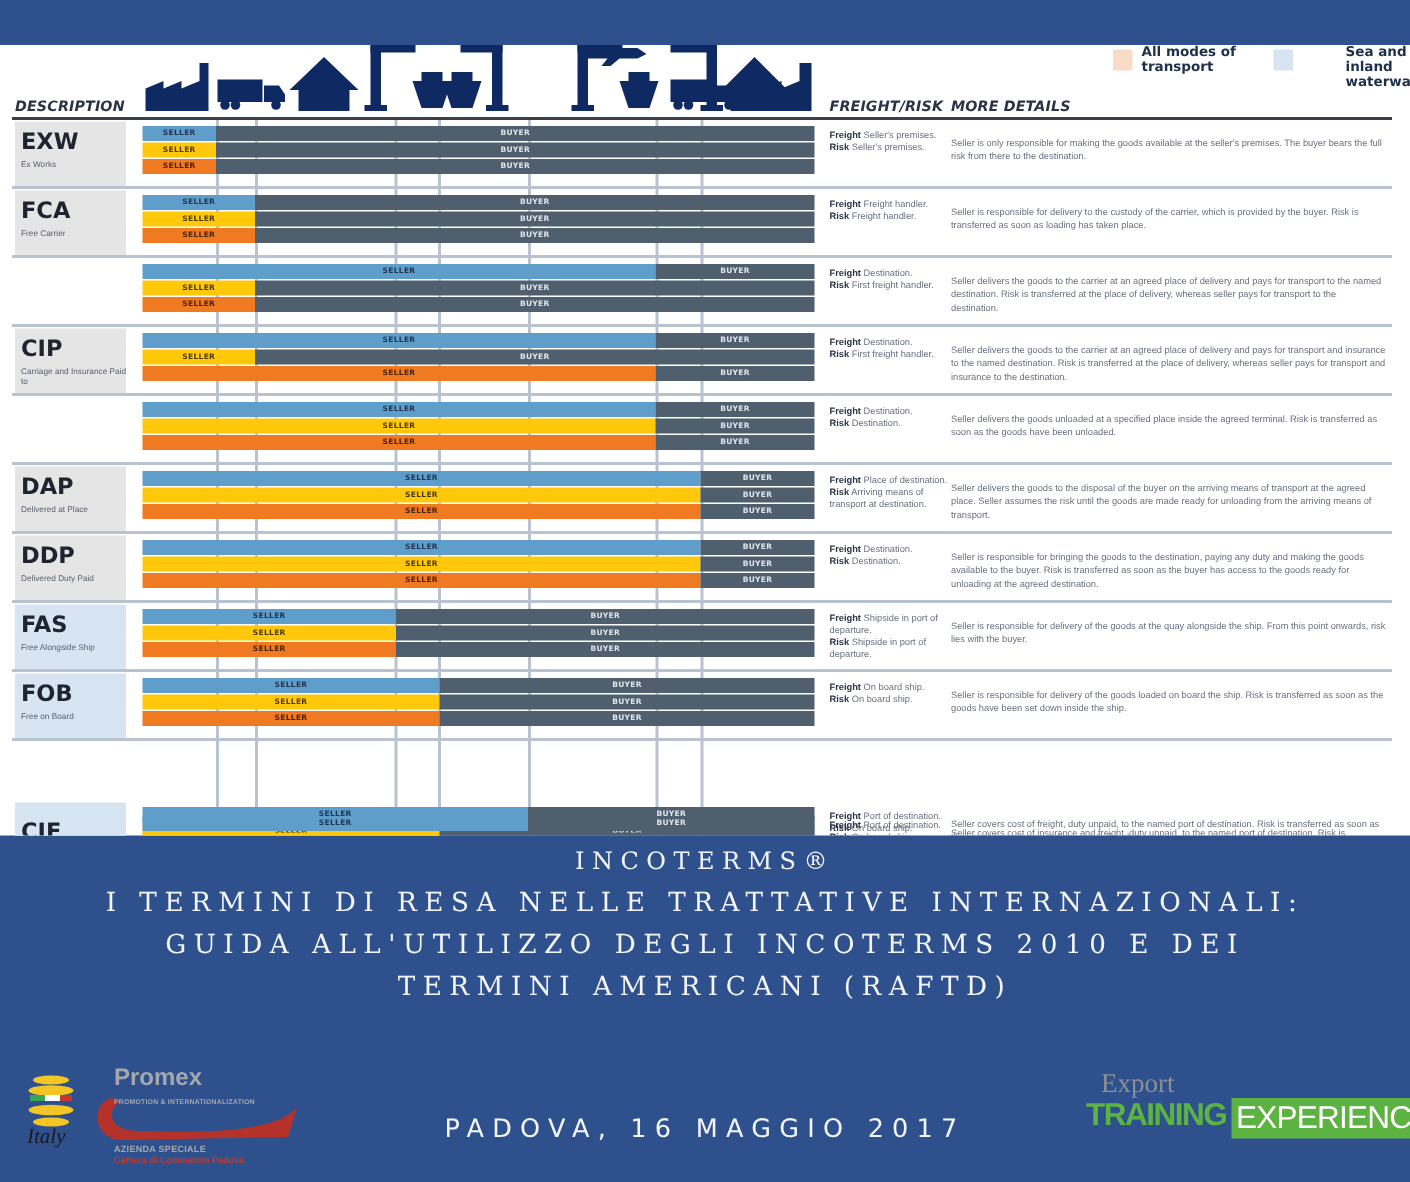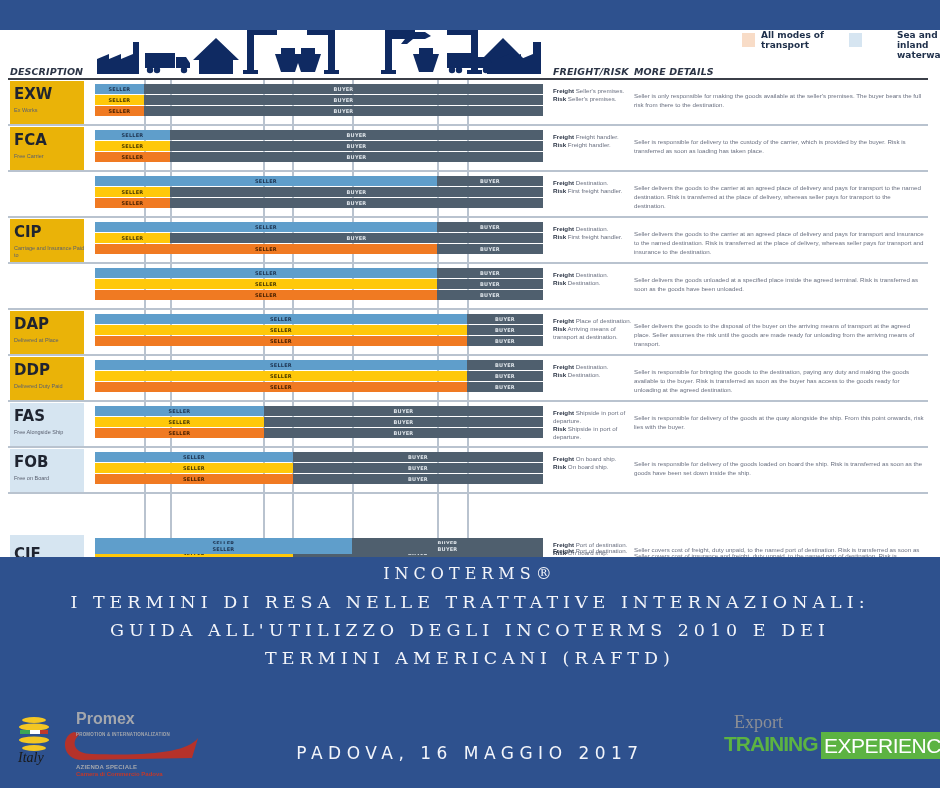--- a/index.html
+++ b/index.html
@@ -25,21 +25,21 @@
   .col-head.fr { left: 553px; }
   .col-head.md { left: 634px; }
   .head-rule { position: absolute; left: 8px; top: 48px; width: 920px; height: 2px; background: #3b3f48; }
 
   
   .vgrid { position: absolute; top: 50px; width: 2px; height: 480px; background: #b9c3cf; }
 
   
   .term-row { position: absolute; left: 8px; width: 920px; height: 45px; border-bottom: 2px solid #b9c3cf; }
   .term-label { position: absolute; left: 2px; top: 0; width: 74px; height: 43px; padding-left: 4px; }
-  .term-label.all { background: #eab308; }
+  .term-label.all { background: #e5e5e5; }
   .term-label.sea { background: #d6e5f1; }
   .term-code { font-family: "DejaVu Sans", sans-serif; font-weight: bold; font-size: 15px; color: #1f2430; line-height: 18px; margin-top: 4px; }
   .term-name { font-size: 5.5px; color: #5a6070; line-height: 7px; margin-top: 4px; }
 
   .bars { position: absolute; left: 87px; top: 3px; width: 448px; height: 36px; }
   .bar-line { position: absolute; left: 0; width: 448px; height: 10px; display: flex; }
   .bar-line.l0 { top: 0; }
   .bar-line.l1 { top: 11px; }
   .bar-line.l2 { top: 22px; }
   .seg { height: 10px; display: flex; align-items: center; justify-content: center; font-family: "DejaVu Sans", sans-serif; font-weight: bold; font-size: 5px; letter-spacing: 0.2px; }

